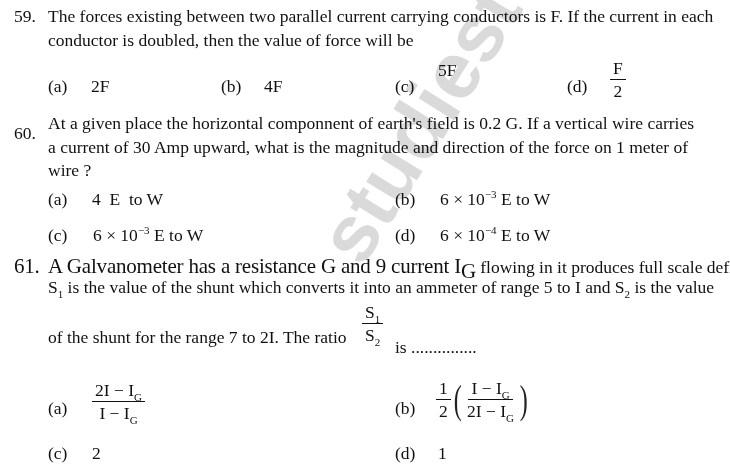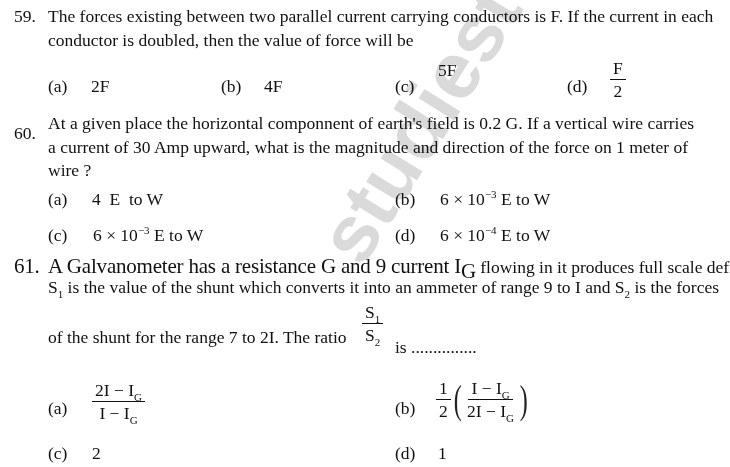--- a/index.html
+++ b/index.html
@@ -62,21 +62,21 @@
     <span class="abs" style="left:48px;top:225px">(c)</span>
     <span class="abs" style="left:93px;top:225px;white-space:pre"><span>6 × 10</span><sup>−3</sup><span> E to W</span></span>
 
     <span class="abs" style="left:395px;top:225px">(d)</span>
     <span class="abs" style="left:440px;top:225px;white-space:pre"><span>6 × 10</span><sup>−4</sup><span> E to W</span></span>
   </div>
 
   <div>
     <span class="qnum sans" style="top:254px">61.</span>
     <span class="line" style="top:254px;white-space:pre"><span class="sans">A Galvanometer has a resistance G and 9 current I</span><sub class="sans">G</sub><span> flowing in it produces full scale deflection.</span></span>
-    <span class="line" style="top:277px;white-space:pre"><span>S</span><sub>1</sub><span> is the value of the shunt which converts it into an ammeter of range 9 to I and S</span><sub>2</sub><span> is the forces</span></span>
+    <span class="line" style="top:277px;white-space:pre"><span>S</span><sub>1</sub><span> is the value of the shunt which converts it into an ammeter of range 5 to I and S</span><sub>2</sub><span> is the value</span></span>
     <span class="line" style="top:327px">of the shunt for the range 7 to 2I. The ratio</span>
     <span class="abs" style="left:362px;top:302px">
       <span class="frac">
         <span class="num"><span>S</span><sub>1</sub></span>
         <span class="den"><span>S</span><sub>2</sub></span>
       </span>
     </span>
     <span class="abs" style="left:395px;top:337px">is ...............</span>
 
     <span class="abs" style="left:48px;top:398px">(a)</span>

